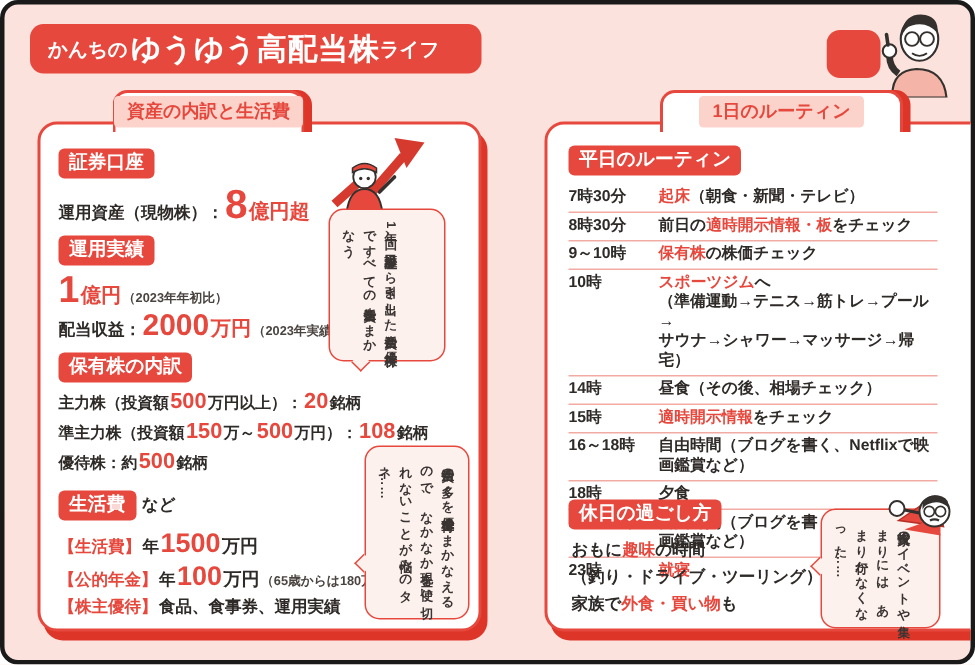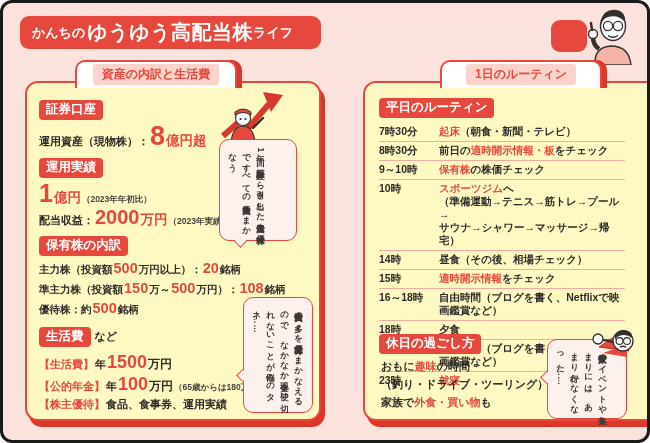--- a/index.html
+++ b/index.html
@@ -15,34 +15,34 @@
   .title-bar{
     position:absolute;left:17px;top:13px;width:301px;height:33px;
     background:#e6483d;border-radius:9px;color:#fff;
     display:flex;align-items:center;padding:0 12px;white-space:nowrap;
   }
   .t-small{font-size:13px;font-weight:700;}
   .t-big{font-size:20px;font-weight:700;letter-spacing:.5px;margin-left:2px;}
   .man-top{position:absolute;left:548px;top:0px;width:98px;height:62px;}
   
   .panel{
-    position:absolute;top:78px;height:340px;background:#fef9c3;
+    position:absolute;top:78px;height:340px;background:#ffffff;
     border:2px solid #e6483d;border-radius:13px;
     box-shadow:4px 6px 0 #dd3629;
   }
   .panel.left{left:22px;width:296px;}
   .panel.right{left:360px;width:324px;}
   .tab{
     position:absolute;top:57px;height:28px;background:#fff;
     border:2px solid #e6483d;border-bottom:none;border-radius:10px 10px 0 0;
     box-shadow:5px 0 0 #dd3629;
     display:flex;align-items:center;justify-content:center;
     padding:0 10px 2px;z-index:5;
   }
-  .tab.left{left:72px;width:162px;}
+  .tab.left{left:72px;width:128px;}
   .tab.right{left:437px;width:162px;}
   .tab-label{
     background:#fbd3cb;color:#e6483d;font-weight:700;font-size:12px;
     padding:2px 9px;border-radius:3px;white-space:nowrap;
   }
   
   .badge{
     display:inline-block;background:#e6483d;color:#fff;font-weight:700;
     font-size:12.5px;padding:2px 7px 3px;border-radius:4px;line-height:1.2;
     white-space:nowrap;

